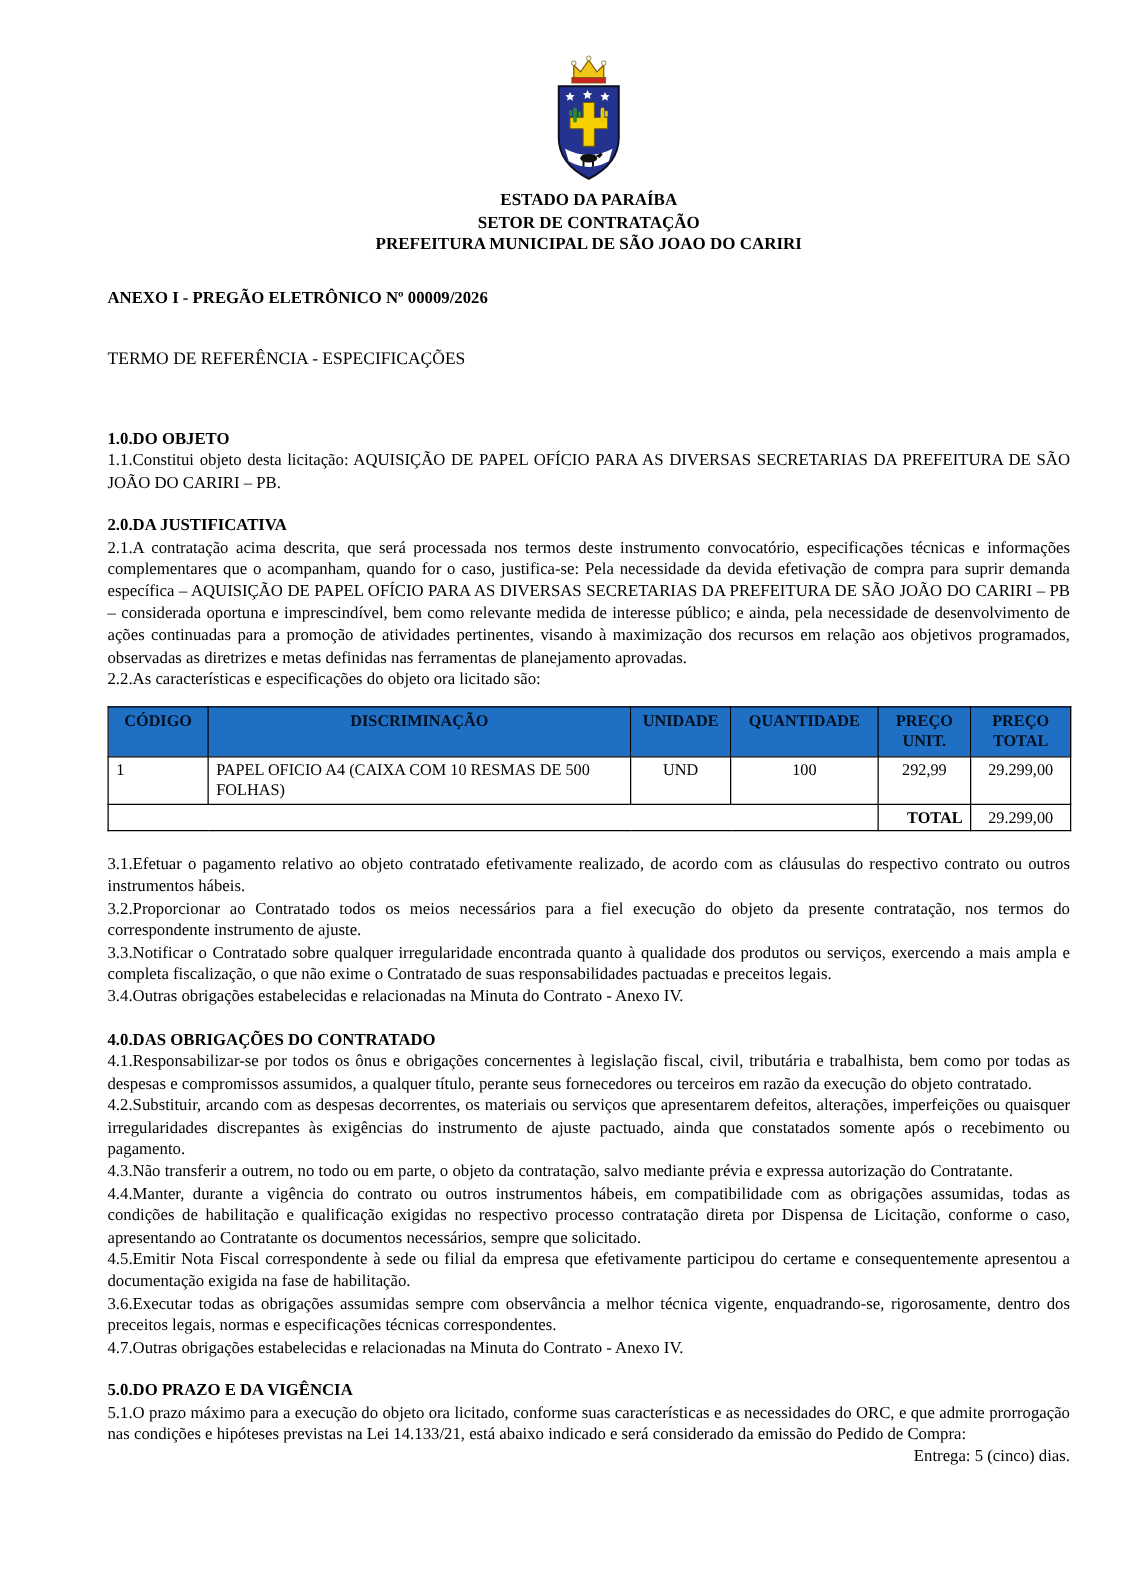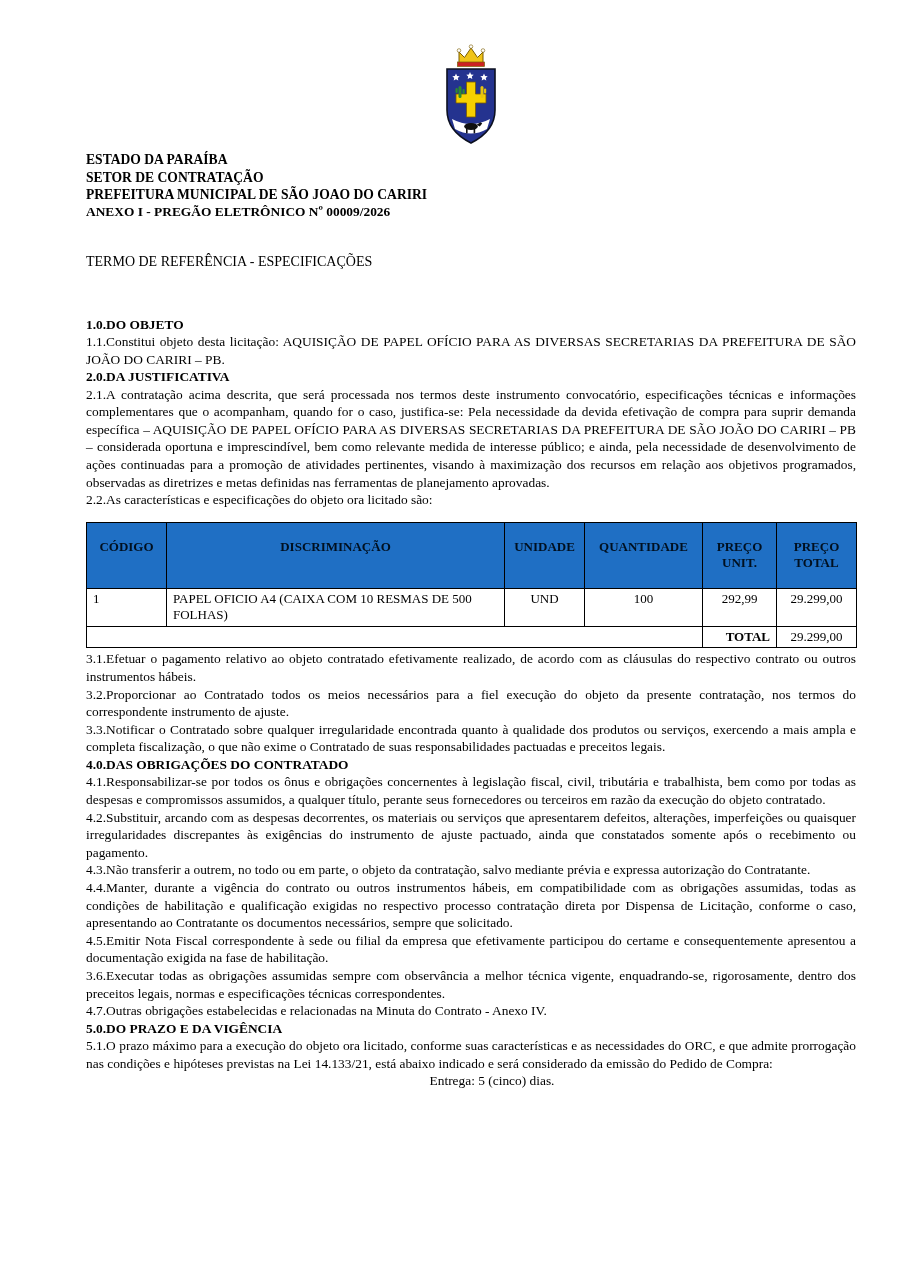--- a/index.html
+++ b/index.html
@@ -9,54 +9,54 @@
     min-height: 1273px;
     font-family: "Liberation Serif", "DejaVu Serif", serif;
     color: #000;
   }
   .page {
     width: 900px;
     min-height: 1273px;
     padding: 42px 44px 30px 86px;
     background: #fff;
   }
-  .doc-header { }
+  .doc-header { text-align: center; }
   .crest { display: block; margin: 0 auto 5px auto; }
   .header-line { font-weight: bold; font-size: 13.6px; line-height: 17.5px; }
-  .anexo-title { font-weight: bold; font-size: 13.4px; }
+  .anexo-title { font-weight: bold; font-size: 13.4px; margin-top: 26px; }
   .termo-title { font-size: 14px; margin-top: 34px; }
-  .section { }
+  .section { margin-top: 17px; }
   .first-section { margin-top: 46px; }
   .sec-heading { font-weight: bold; font-size: 13.4px; line-height: 17.5px; }
   p.para {
     font-size: 13.4px;
     line-height: 17.6px;
     text-align: justify;
   }
-  p.para-indent { padding-left: 42px; text-align: center; }
+  p.para-indent { padding-left: 42px; text-align: right; }
 
   table.items {
     border-collapse: collapse;
     width: 100%;
     margin: 13px 0 2px 0;
     table-layout: fixed;
   }
   table.items th, table.items td {
     border: 1px solid #000;
     vertical-align: top;
     font-size: 13px;
     line-height: 16.5px;
     padding: 2px 6px;
   }
   table.items th {
     background: #1F6FC4;
     color: #001020;
     font-weight: bold;
     text-align: center;
-    padding: 16px 2px;
+    padding: 3px 2px;
   }
   .col-codigo   { width: 80px; }
   .col-discr    { width: 338px; }
   .col-unidade  { width: 80px; }
   .col-qtd      { width: 118px; }
   .col-punit    { width: 74px; }
   .col-ptotal   { width: 80px; }
   td.cell-left   { text-align: left; }
   td.cell-center { text-align: center; }
   td.cell-right  { text-align: center; }
@@ -157,20 +157,21 @@
         <td class="total-label">TOTAL</td>
         <td class="cell-right">29.299,00</td>
       </tr>
     </tbody>
   </table>
 
   <div class="section">
     <p class="para">3.1.Efetuar o pagamento relativo ao objeto contratado efetivamente realizado, de acordo com as cláusulas do respectivo contrato ou outros instrumentos hábeis.</p>
     <p class="para">3.2.Proporcionar ao Contratado todos os meios necessários para a fiel execução do objeto da presente contratação, nos termos do correspondente instrumento de ajuste.</p>
     <p class="para">3.3.Notificar o Contratado sobre qualquer irregularidade encontrada quanto à qualidade dos produtos ou serviços, exercendo a mais ampla e completa fiscalização, o que não exime o Contratado de suas responsabilidades pactuadas e preceitos legais.</p>
+    <p class="para">3.4.Outras obrigações estabelecidas e relacionadas na Minuta do Contrato - Anexo IV.</p>
   </div>
 
   <div class="section">
     <div class="sec-heading">4.0.DAS OBRIGAÇÕES DO CONTRATADO</div>
     <p class="para">4.1.Responsabilizar-se por todos os ônus e obrigações concernentes à legislação fiscal, civil, tributária e trabalhista, bem como por todas as despesas e compromissos assumidos, a qualquer título, perante seus fornecedores ou terceiros em razão da execução do objeto contratado.</p>
     <p class="para">4.2.Substituir, arcando com as despesas decorrentes, os materiais ou serviços que apresentarem defeitos, alterações, imperfeições ou quaisquer irregularidades discrepantes às exigências do instrumento de ajuste pactuado, ainda que constatados somente após o recebimento ou pagamento.</p>
     <p class="para">4.3.Não transferir a outrem, no todo ou em parte, o objeto da contratação, salvo mediante prévia e expressa autorização do Contratante.</p>
     <p class="para">4.4.Manter, durante a vigência do contrato ou outros instrumentos hábeis, em compatibilidade com as obrigações assumidas, todas as condições de habilitação e qualificação exigidas no respectivo processo contratação direta por Dispensa de Licitação, conforme o caso, apresentando ao Contratante os documentos necessários, sempre que solicitado.</p>
     <p class="para">4.5.Emitir Nota Fiscal correspondente à sede ou filial da empresa que efetivamente participou do certame e consequentemente apresentou a documentação exigida na fase de habilitação.</p>
     <p class="para">3.6.Executar todas as obrigações assumidas sempre com observância a melhor técnica vigente, enquadrando-se, rigorosamente, dentro dos preceitos legais, normas e especificações técnicas correspondentes.</p>

